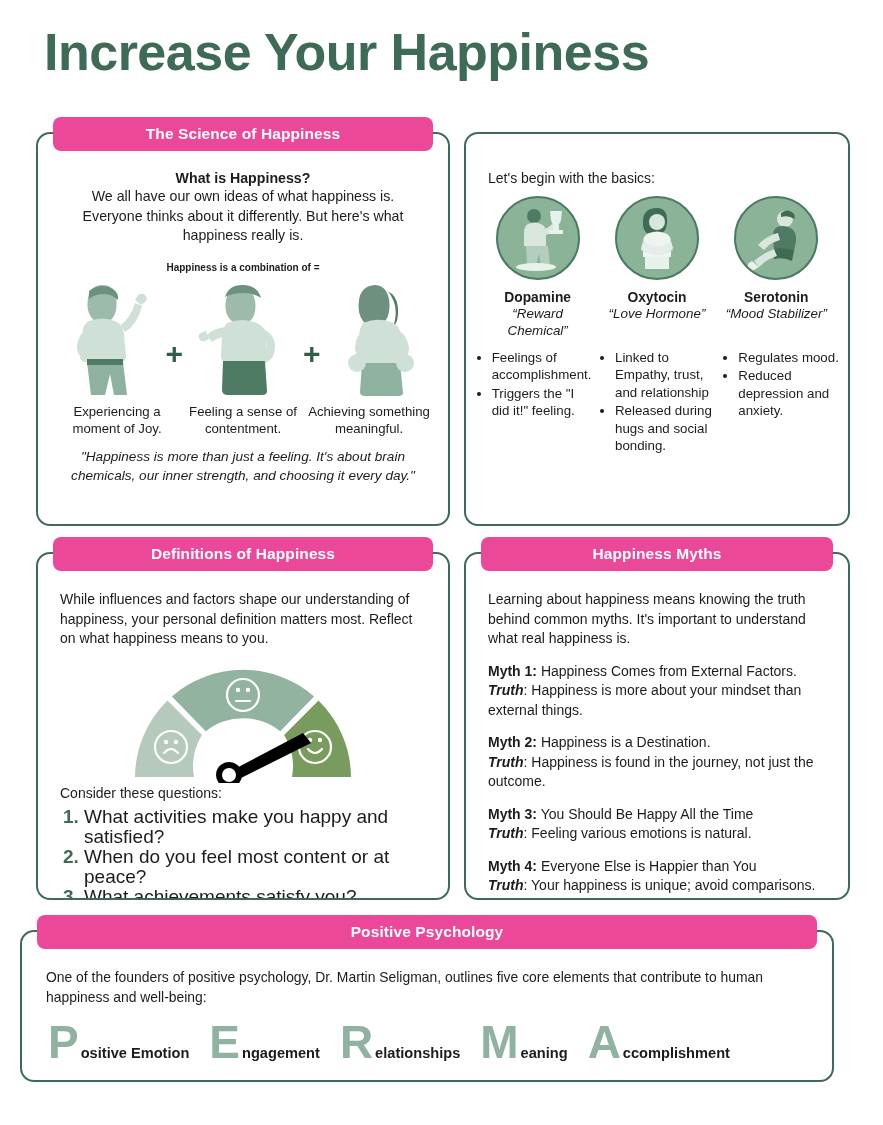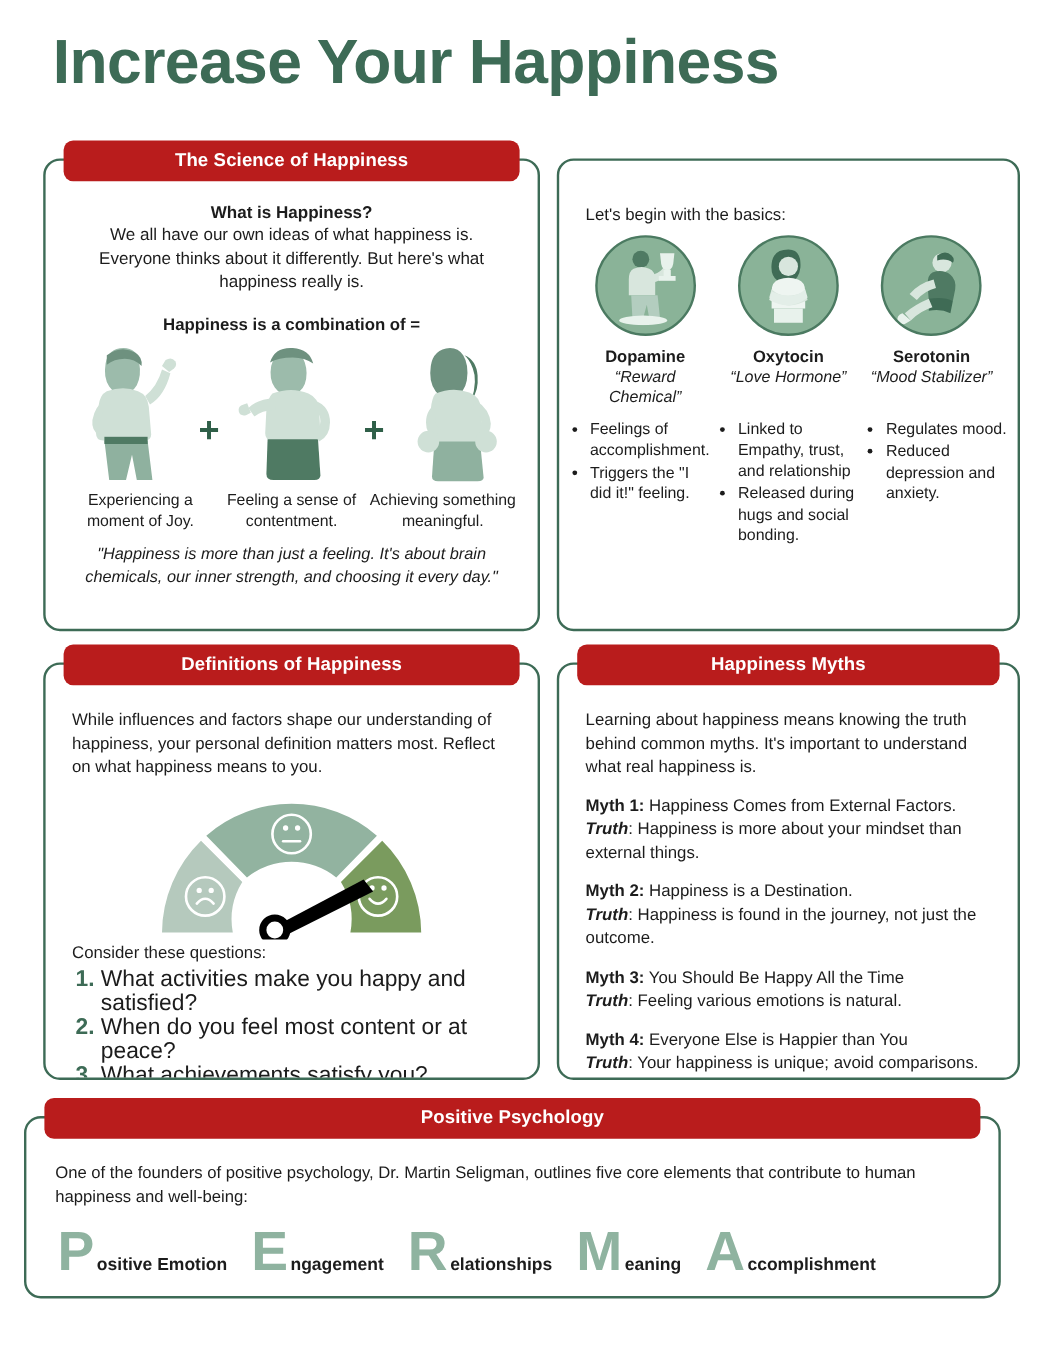--- a/index.html
+++ b/index.html
@@ -30,37 +30,37 @@
     border: 2px solid #3d6b56;
     border-radius: 14px;
     background: #ffffff;
   }
   .card-tab {
     position: absolute;
     top: -17px;
     left: 15px;
     right: 15px;
     height: 34px;
-    background: #b91c1c;
+    background: #ec4899;
     border-radius: 8px;
     color: #ffffff;
     font-size: 15.5px;
     font-weight: bold;
     display: flex;
     align-items: center;
     justify-content: center;
     letter-spacing: 0.1px;
   }
   .card-body { position: absolute; left: 0; right: 0; top: 22px; bottom: 0; overflow: hidden; }
 
   
   #card-science { left: 36px; top: 132px; width: 414px; height: 394px; }
   .sci-h2 { text-align: center; font-size: 14.2px; font-weight: bold; margin-top: 14px; }
   .sci-p  { text-align: center; font-size: 14.2px; line-height: 19.5px; margin-top: 1px; padding: 0 24px; }
-  .sci-h3 { text-align: center; font-size: 14px; font-weight: bold; margin-top: 16px; }
+  .sci-h3 { text-align: center; font-size: 10px; font-weight: bold; margin-top: 16px; }
   .combo-row {
     display: flex; align-items: flex-end; justify-content: center;
     margin-top: 4px; padding: 0 14px; gap: 0;
   }
   .combo-fig { width: 104px; display: flex; justify-content: center; }
   .plus-sign { font-size: 30px; font-weight: bold; color: #2f5f48; padding: 0 8px 28px 8px; }
   .cap-row { display: flex; justify-content: center; padding: 0 10px; margin-top: 4px; }
   .cap-cell { width: 126px; text-align: center; font-size: 13.2px; line-height: 17px; }
   .sci-quote {
     text-align: center; font-style: italic; font-size: 13.6px; line-height: 19px;

